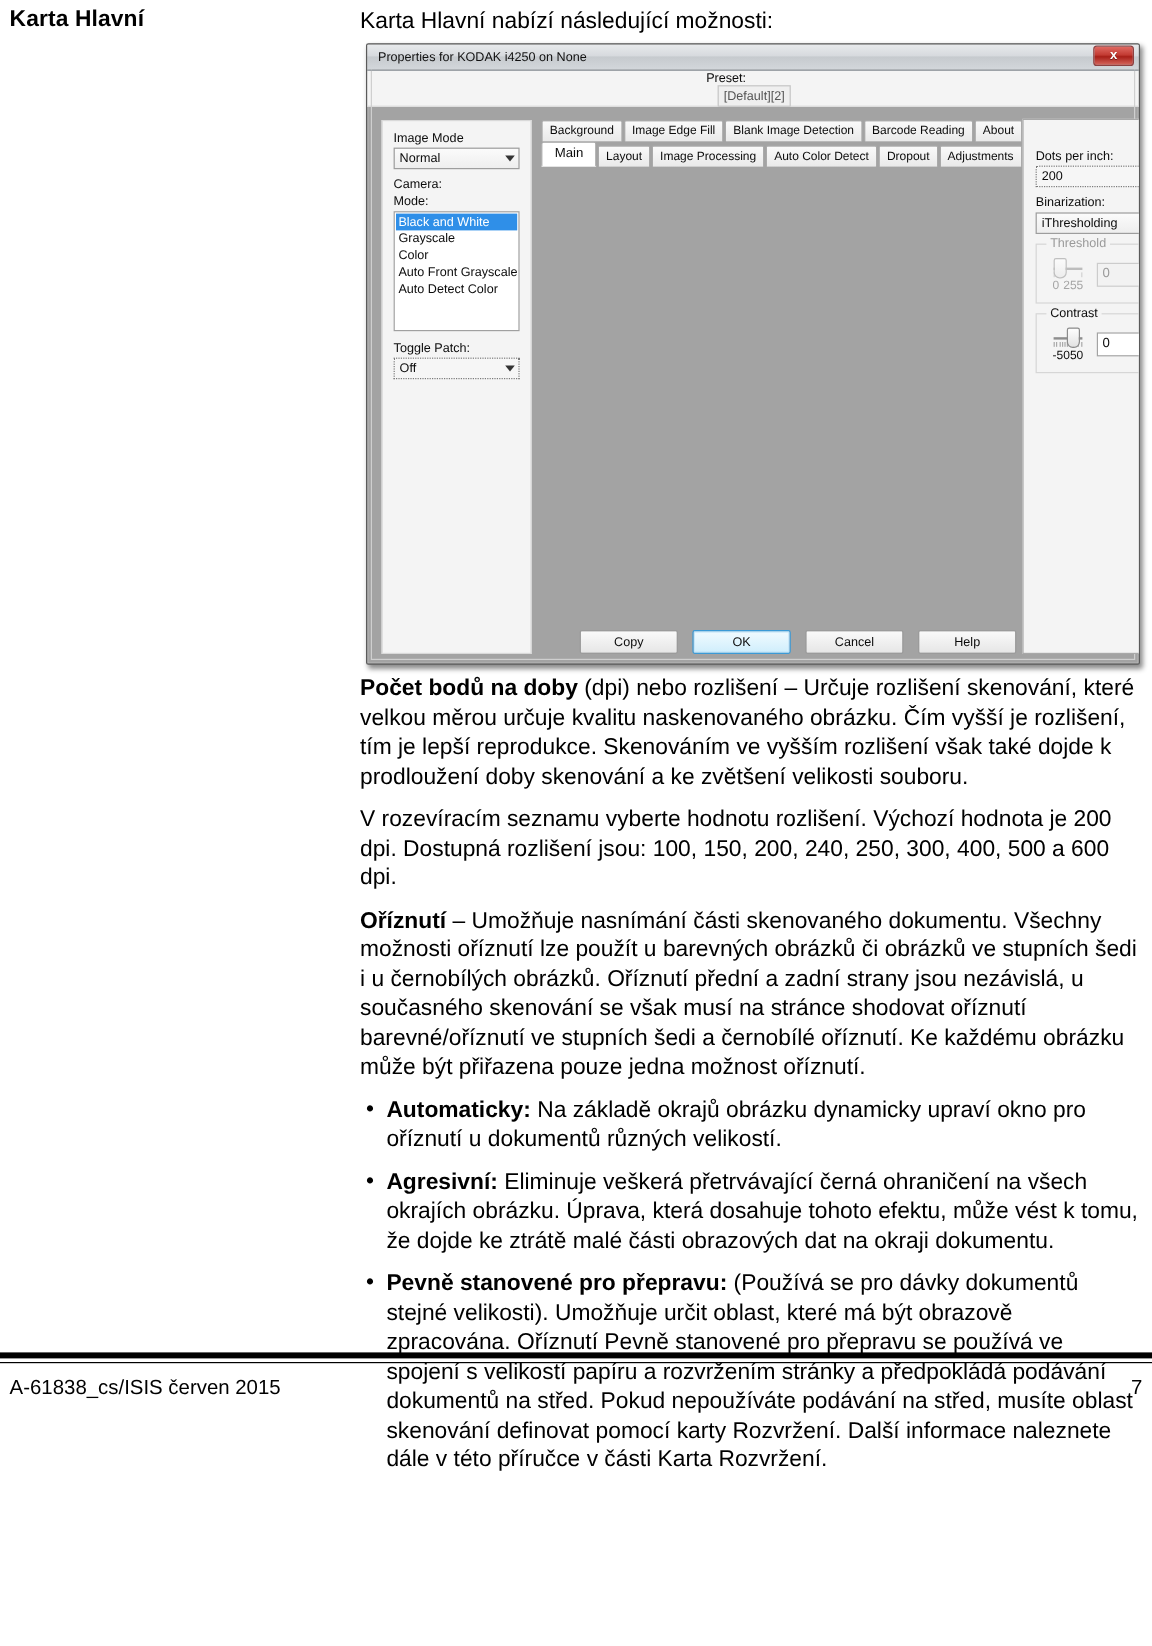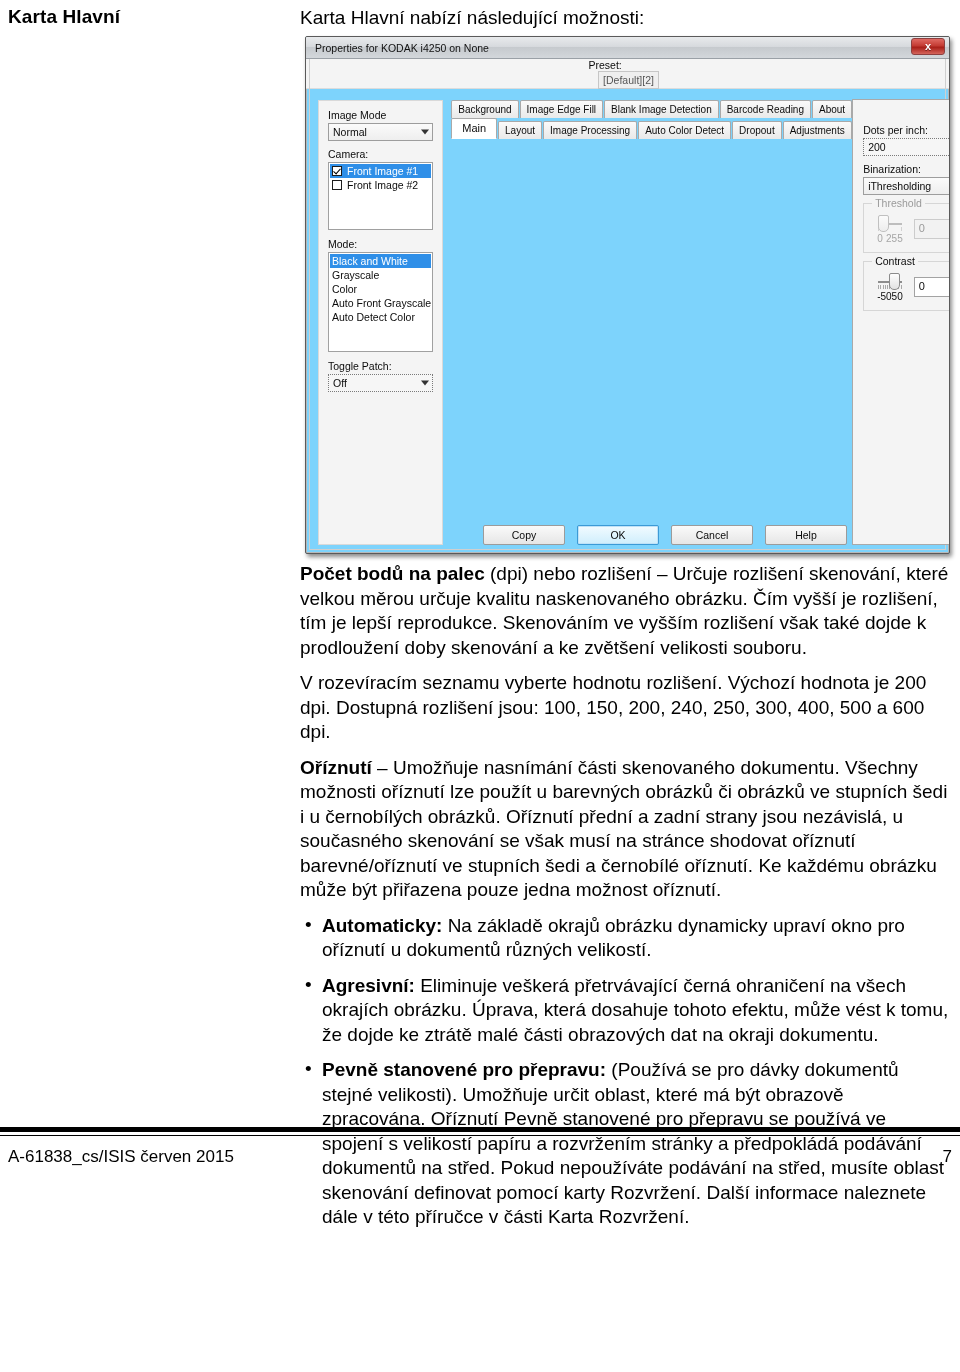--- a/index.html
+++ b/index.html
@@ -50,21 +50,21 @@
     margin-top: 6px;
     margin-left: 13px;
     width: 645px;
     height: 518px;
     position: relative;
   }
 
   .win-dialog {
     position: absolute;
     inset: 0;
-    background: #7dd3fc;
+    background: #a3a3a3;
     border: 1px solid #5a5a5a;
     border-radius: 2px;
     box-shadow: 0 0 0 1px #b8b8b8 inset, 2px 3px 4px rgba(0,0,0,.45);
     font-family: "Liberation Sans", sans-serif;
     font-size: 10px;
     color: #0b0b0b;
     overflow: hidden;
   }
   .win-inner-border {
     position: absolute;
@@ -431,30 +431,20 @@
         <div class="dialog-body">
 
           <div class="left-pane">
             <span class="fld-label">Image Mode</span>
             <div class="combo">
               <span>Normal</span>
               <i class="arrow"></i>
             </div>
 
             <span class="fld-label">Camera:</span>
-            <div class="listbox">
-              <div class="list-item selected">
-                <span class="chk on"></span>
-                <span>Front Image #1</span>
-              </div>
-              <div class="list-item">
-                <span class="chk"></span>
-                <span>Front Image #2</span>
-              </div>
-            </div>
 
             <span class="fld-label">Mode:</span>
             <div class="listbox mode-list">
               <div class="list-item selected">Black and White</div>
               <div class="list-item">Grayscale</div>
               <div class="list-item">Color</div>
               <div class="list-item">Auto Front Grayscale</div>
               <div class="list-item">Auto Detect Color</div>
             </div>
 
@@ -574,21 +564,21 @@
           <div class="btn">Cancel</div>
           <div class="btn">Help</div>
           <div class="btn">Default</div>
         </div>
       </div>
     </div>
 
     <div class="body-copy">
 
       <p class="para">
-        <b>Počet bodů na palec</b><span> (dpi) nebo rozlišení – Určuje rozlišení skenování, které velkou měrou určuje kvalitu naskenovaného obrázku. Čím vyšší je rozlišení, tím je lepší reprodukce. Skenováním ve vyšším rozlišení však také dojde k prodloužení doby skenování a ke zvětšení velikosti souboru.</span>
+        <b>Počet bodů na doby</b><span> (dpi) nebo rozlišení – Určuje rozlišení skenování, které velkou měrou určuje kvalitu naskenovaného obrázku. Čím vyšší je rozlišení, tím je lepší reprodukce. Skenováním ve vyšším rozlišení však také dojde k prodloužení doby skenování a ke zvětšení velikosti souboru.</span>
       </p>
 
       <p class="para">
         <span>V rozevíracím seznamu vyberte hodnotu rozlišení. Výchozí hodnota je 200 dpi. Dostupná rozlišení jsou: 100, 150, 200, 240, 250, 300, 400, 500 a 600 dpi.</span>
       </p>
 
       <p class="para">
         <b>Oříznutí</b><span> – Umožňuje nasnímání části skenovaného dokumentu. Všechny možnosti oříznutí lze použít u barevných obrázků či obrázků ve stupních šedi i u černobílých obrázků. Oříznutí přední a zadní strany jsou nezávislá, u současného skenování se však musí na stránce shodovat oříznutí barevné/oříznutí ve stupních šedi a černobílé oříznutí. Ke každému obrázku může být přiřazena pouze jedna možnost oříznutí.</span>
       </p>
 

